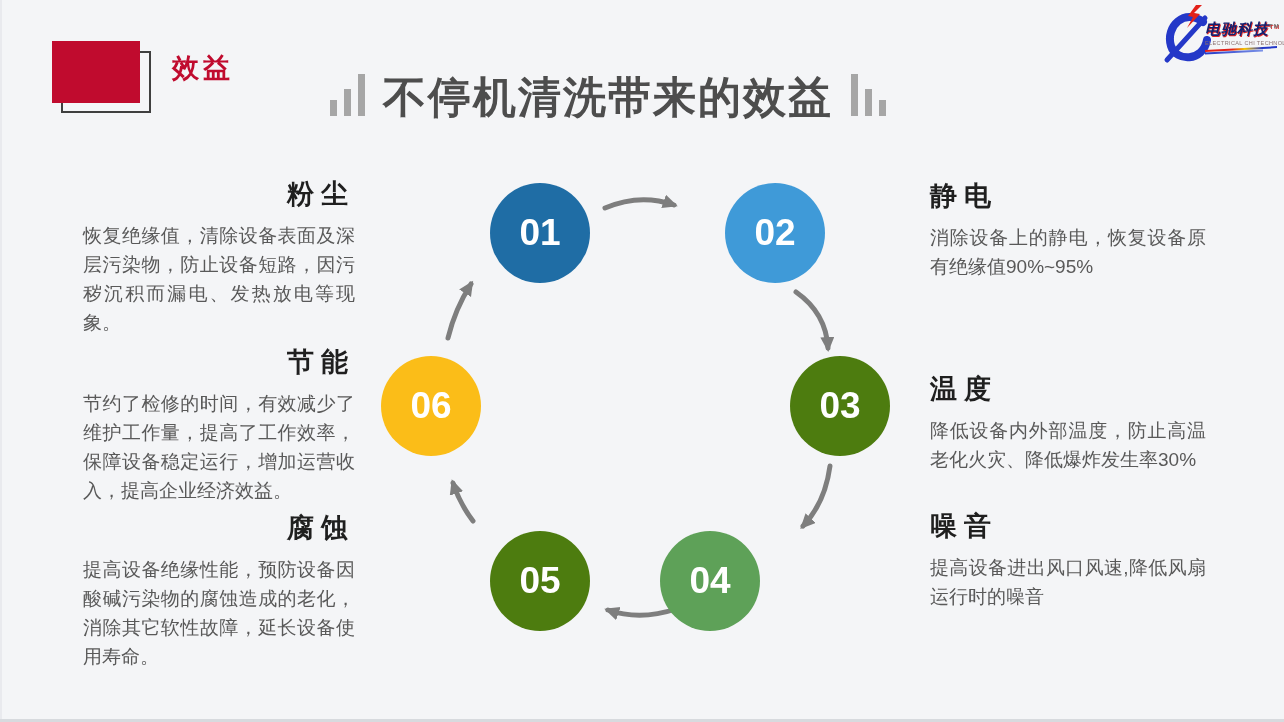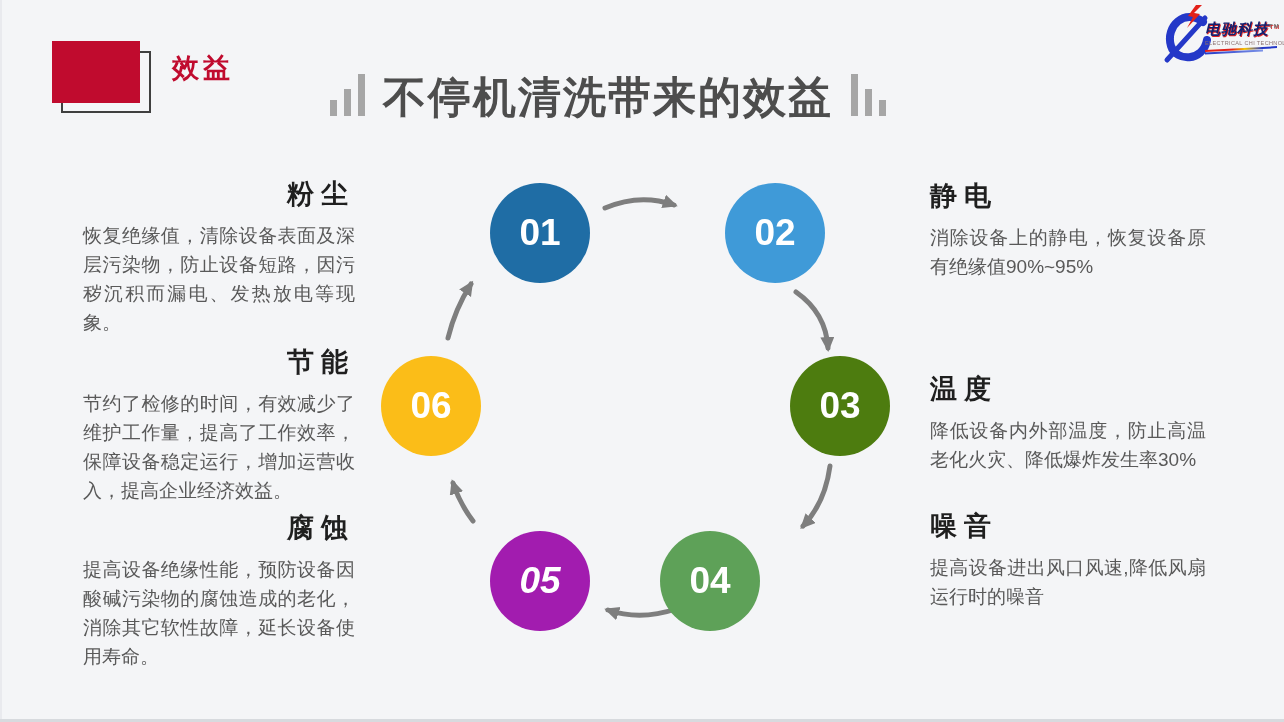--- a/index.html
+++ b/index.html
@@ -126,21 +126,21 @@
     <path d="M470,306 Q465,343 443,366" fill="none" stroke-width="5" stroke-linecap="round" marker-end="url(#ah)" style="stroke: rgb(126, 126, 126);"></path>
     <path d="M316,449 Q280,461 248,450" fill="none" stroke-width="5" stroke-linecap="round" marker-end="url(#ah)" style="stroke: rgb(126, 126, 126);"></path>
     <path d="M113,361 Q100,344 93,323" fill="none" stroke-width="5" stroke-linecap="round" marker-end="url(#ah)" style="stroke: rgb(126, 126, 126);"></path>
     <path d="M88,178 Q95,149 111,124" fill="none" stroke-width="5" stroke-linecap="round" marker-end="url(#ah)" style="stroke: rgb(126, 126, 126);"></path>
   </svg>
 
   <div class="circle c01" style="background: rgb(31, 109, 165);">01</div>
   <div class="circle c02" style="background: rgb(63, 154, 216);">02</div>
   <div class="circle c03" style="background: #4d7c0f; text-align: right;">03</div>
   <div class="circle c04" style="background: rgb(94, 161, 88);">04</div>
-  <div class="circle c05" style="background: #a21caf; font-style: italic;">05</div>
+  <div class="circle c05" style="background: #4d7c0f;">05</div>
   <div class="circle c06" style="background: rgb(251, 189, 24);">06</div>
 
   <div class="benefit bl b-energy">
     <h3>节能</h3>
     <p>节约了检修的时间，有效减少了维护工作量，提高了工作效率，保障设备稳定运行，增加运营收入，提高企业经济效益。</p>
   </div>
   <div class="benefit bl b-dust">
     <h3>粉尘</h3>
     <p>恢复绝缘值，清除设备表面及深层污染物，防止设备短路，因污秽沉积而漏电、发热放电等现象。</p>
   </div>

